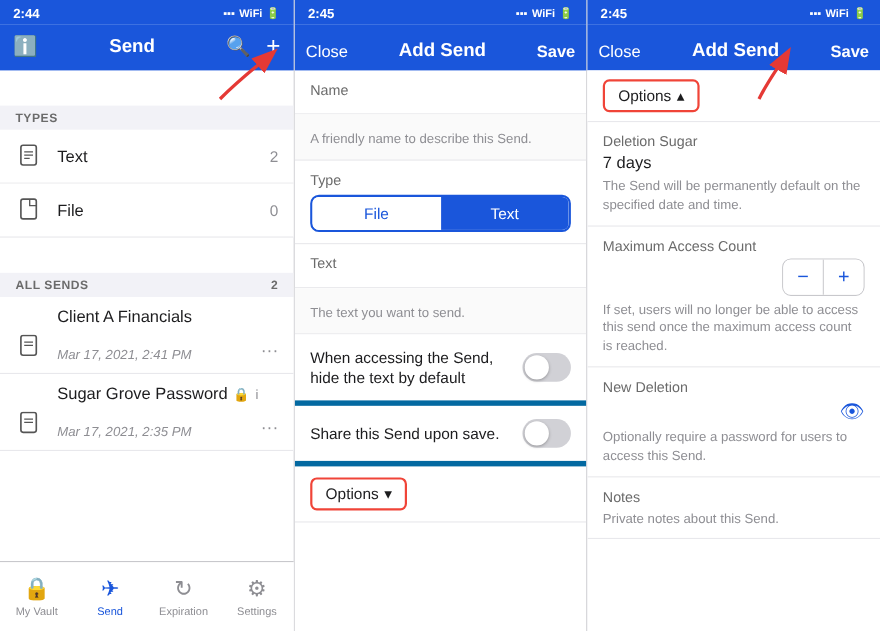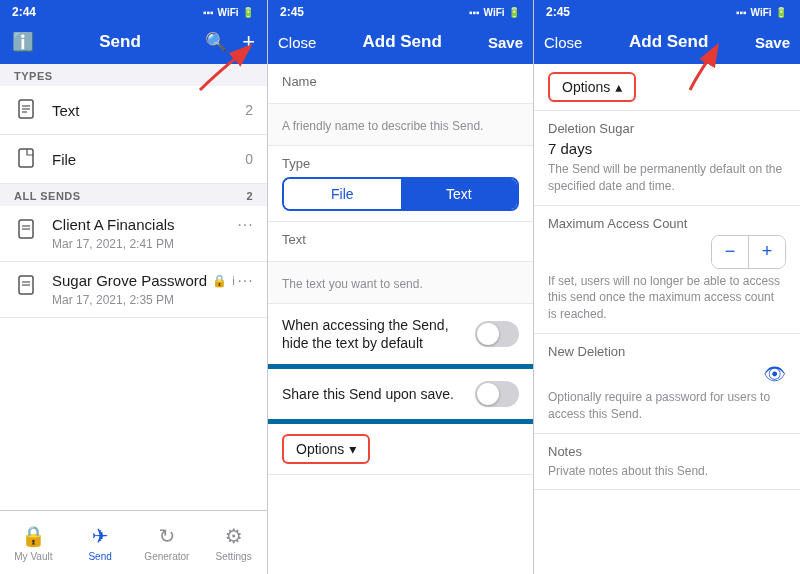--- a/index.html
+++ b/index.html
@@ -66,20 +66,21 @@
       background: #f2f2f7;
       color: #6b6b6b;
       font-size: 11px;
       font-weight: 600;
       padding: 6px 14px 4px;
       letter-spacing: 0.5px;
       text-transform: uppercase;
       display: flex;
       justify-content: space-between;
       align-items: center;
+      margin-top: 32px;
     }
 
     
     .list-item {
       display: flex;
       align-items: center;
       padding: 10px 14px;
       border-bottom: 1px solid #e8e8ec;
       background: white;
       cursor: pointer;
@@ -89,35 +90,35 @@
       width: 28px; height: 28px;
       display: flex; align-items: center; justify-content: center;
       margin-right: 10px; flex-shrink: 0;
     }
     .list-item .item-label { flex: 1; font-size: 15px; color: #1c1c1e; }
     .list-item .item-count { color: #8e8e93; font-size: 14px; }
 
     
     .send-item {
       display: flex;
-      align-items: flex-start;
+      align-items: flex-end;
       padding: 10px 14px;
       border-bottom: 1px solid #e8e8ec;
       background: white;
       cursor: pointer;
     }
     .send-item-icon {
       width: 28px; height: 28px;
       display: flex; align-items: center; justify-content: center;
       margin-right: 10px; flex-shrink: 0;
       color: #6b6b6b;
     }
     .send-item-info { flex: 1; }
     .send-item-name { font-size: 15px; color: #1c1c1e; display: flex; align-items: center; gap: 5px; }
-    .send-item-date { font-size: 12px; color: #8e8e93; margin-top: 4px; }
+    .send-item-date { font-size: 12px; color: #8e8e93; margin-top: 18px; font-style: italic; }
     .send-item-action { color: #8e8e93; font-size: 16px; }
 
     
     .tab-bar {
       margin-top: auto;
       background: white;
       border-top: 1px solid #c8c8cc;
       display: flex;
       height: 64px;
       padding-bottom: 6px;
@@ -263,21 +264,21 @@
     .stepper-divider { width: 1px; height: 32px; background: #c8c8cc; }
 
     .panel-content {
       flex: 1;
       overflow-y: auto;
       overflow-x: hidden;
     }
 
     .nav-bar-triple {
       display: flex;
-      align-items: center;
+      align-items: flex-end;
       justify-content: space-between;
       padding: 6px 10px 8px;
       height: 42px;
       background: #1a56db;
     }
 
     
     .panels-wrapper {
       position: relative;
       display: flex;
@@ -392,21 +393,21 @@
       <div class="tab-item">
         <span class="tab-icon">🔒</span>
         <span>My Vault</span>
       </div>
       <div class="tab-item active">
         <span class="tab-icon" style="color:#1a56db;">✈</span>
         <span>Send</span>
       </div>
       <div class="tab-item">
         <span class="tab-icon">↻</span>
-        <span>Generator</span>
+        <span>Expiration</span>
       </div>
       <div class="tab-item">
         <span class="tab-icon">⚙</span>
         <span>Settings</span>
       </div>
     </div>
   </div>
 
   <div class="panel panel-middle">
 

